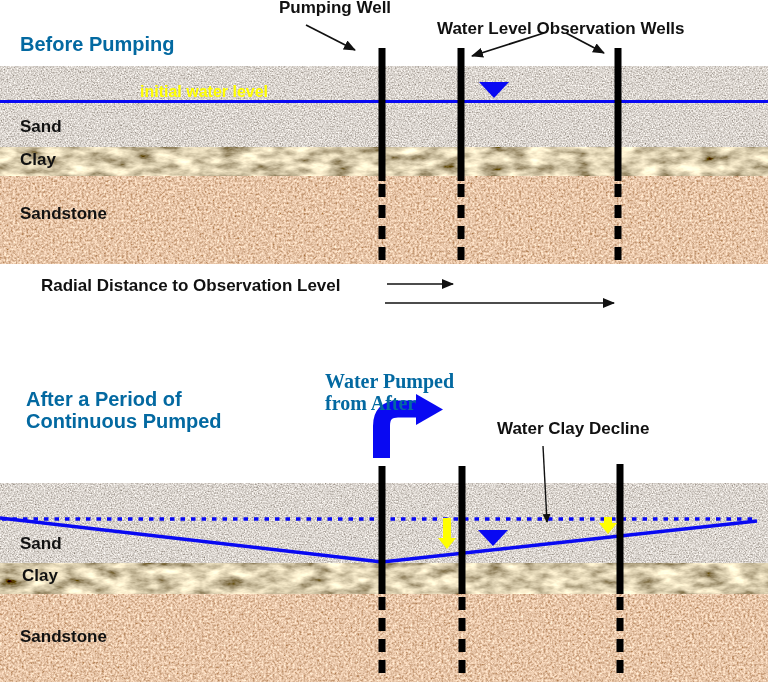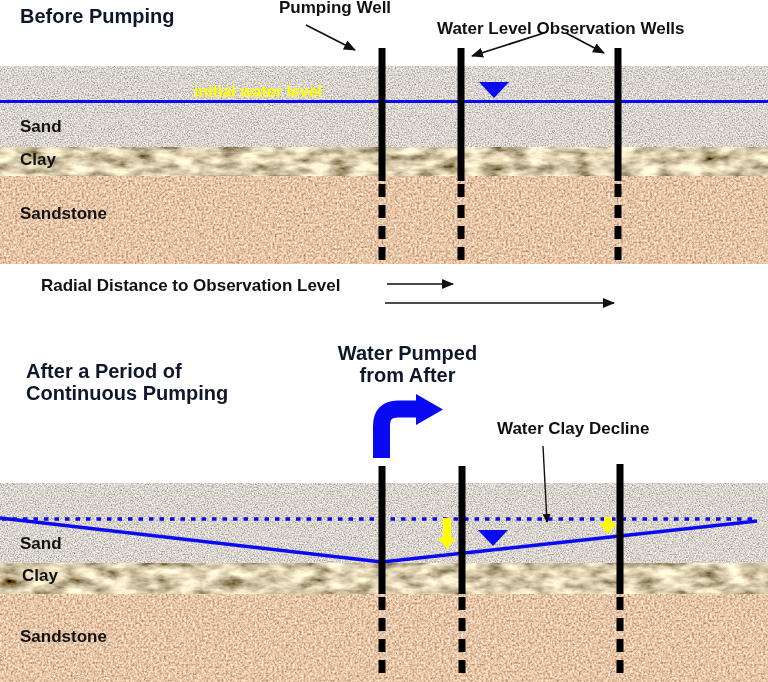--- a/index.html
+++ b/index.html
@@ -3,27 +3,27 @@
 <meta charset="utf-8">
 <title>Groundwater Pumping Diagram</title>
 <style>
   html,body{margin:0;padding:0;background:#fff;}
   .stage{
     position:relative;width:768px;height:682px;background:#ffffff;overflow:hidden;
     font-family:"Liberation Sans","DejaVu Sans",sans-serif;
   }
   .overlay{position:absolute;left:0;top:0;width:768px;height:682px;z-index:1;}
   .lbl{position:absolute;z-index:5;font-weight:bold;color:#111111;white-space:nowrap;line-height:1.15;}
-  .lbl.blue{color:#0f172a;}
+  .lbl.blue{color:#0369a1;margin-top:28px;}
   .lbl.yellow{color:#ffff00;}
   .fs20{font-size:20px;}
   .fs17{font-size:17px;}
   .fs16{font-size:16px;}
   .two-line{line-height:22px;}
-  .center{text-align:center;}
+  .center{text-align:left;font-family:Liberation Serif, serif;}
 </style>
 </head>
 <body>
 
 <div class="stage">
 
   <svg class="overlay" width="768" height="682" viewBox="0 0 768 682" xmlns="http://www.w3.org/2000/svg">
     <defs>
       <filter id="tex-sand" x="0%" y="0%" width="100%" height="100%">
         <feTurbulence type="fractalNoise" baseFrequency="0.7" numOctaves="3" seed="7" stitchTiles="stitch"></feTurbulence>
@@ -104,31 +104,31 @@
       <polygon points="416,394 443,409.5 416,425" fill="#0909f2"></polygon>
     </g>
   </svg>
 
   <div class="lbl blue fs20" style="left:20px;top:5px;">Before Pumping</div>
 
   <div class="lbl fs17" style="left:279px;top:-2px;">Pumping Well</div>
 
   <div class="lbl fs17" style="left:437px;top:19px;">Water Level Observation Wells</div>
 
-  <div class="lbl yellow fs16" style="left:140px;top:83px;width:182px;text-align:right;">initial water level</div>
+  <div class="lbl yellow fs16" style="left:140px;top:83px;width:182px;text-align:left;">initial water level</div>
 
   <div class="lbl fs17" style="left:20px;top:117px;">Sand</div>
   <div class="lbl fs17" style="left:20px;top:150px;">Clay</div>
   <div class="lbl fs17" style="left:20px;top:204px;">Sandstone</div>
 
   <div class="lbl fs17" style="left:41px;top:276px;">Radial Distance to Observation Level</div>
 
   <div class="lbl blue fs20 two-line" style="left:26px;top:360px;">
     <div>After a Period of</div>
-    <div>Continuous Pumping</div>
+    <div>Continuous Pumped</div>
   </div>
 
   <div class="lbl blue fs20 two-line center" style="left:325px;top:342px;width:165px;">
     <div>Water Pumped</div>
     <div>from After</div>
   </div>
 
   <div class="lbl fs17" style="left:497px;top:419px;">Water Clay Decline</div>
 
   <div class="lbl fs17" style="left:20px;top:534px;">Sand</div>

